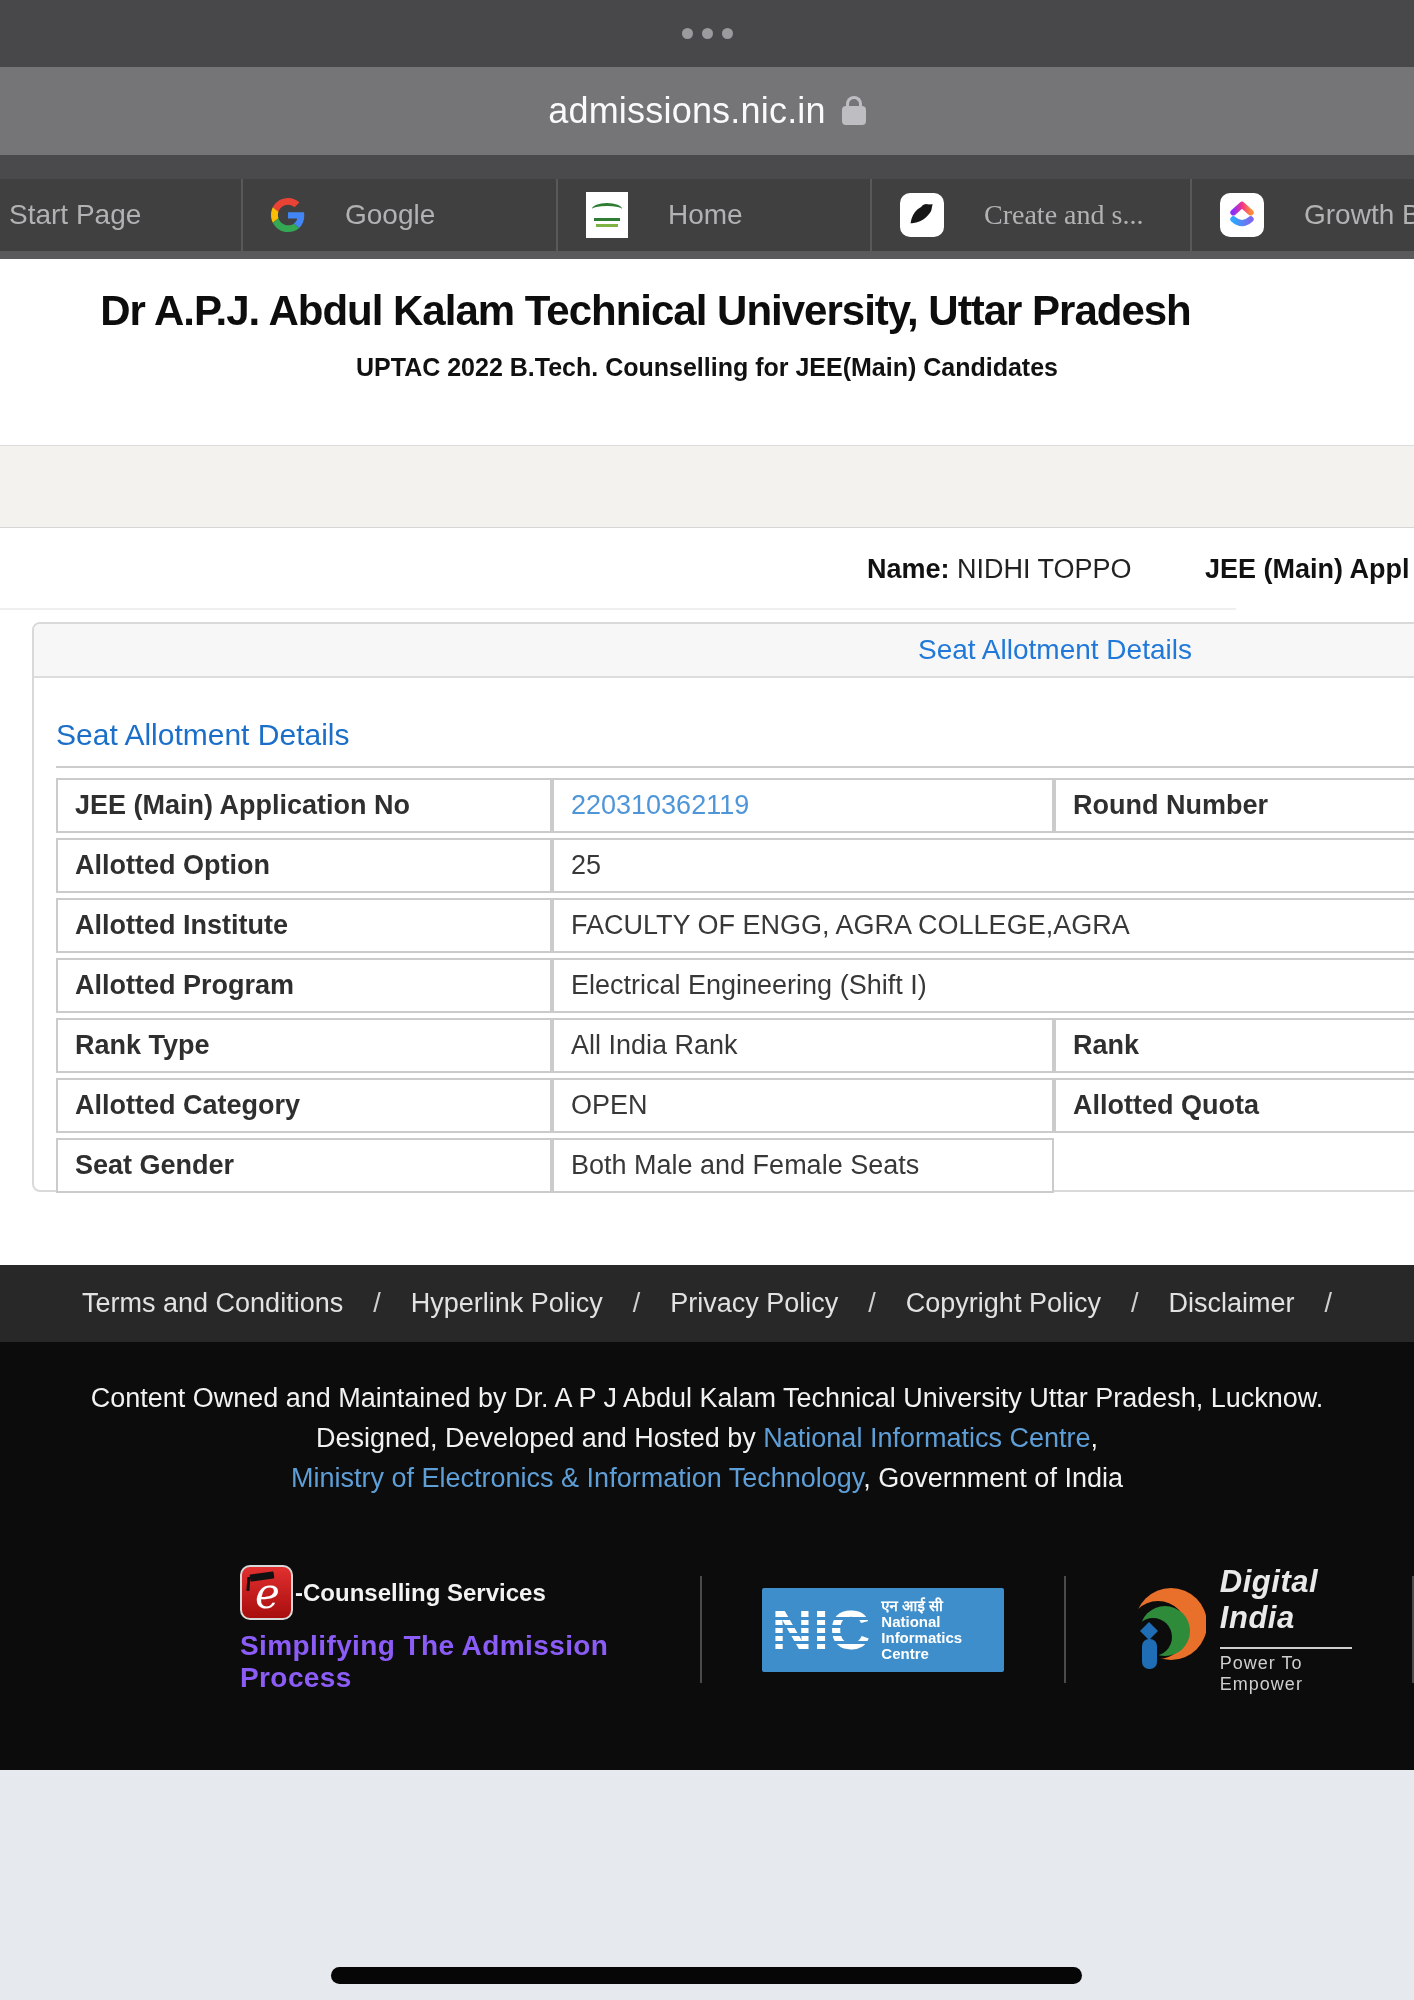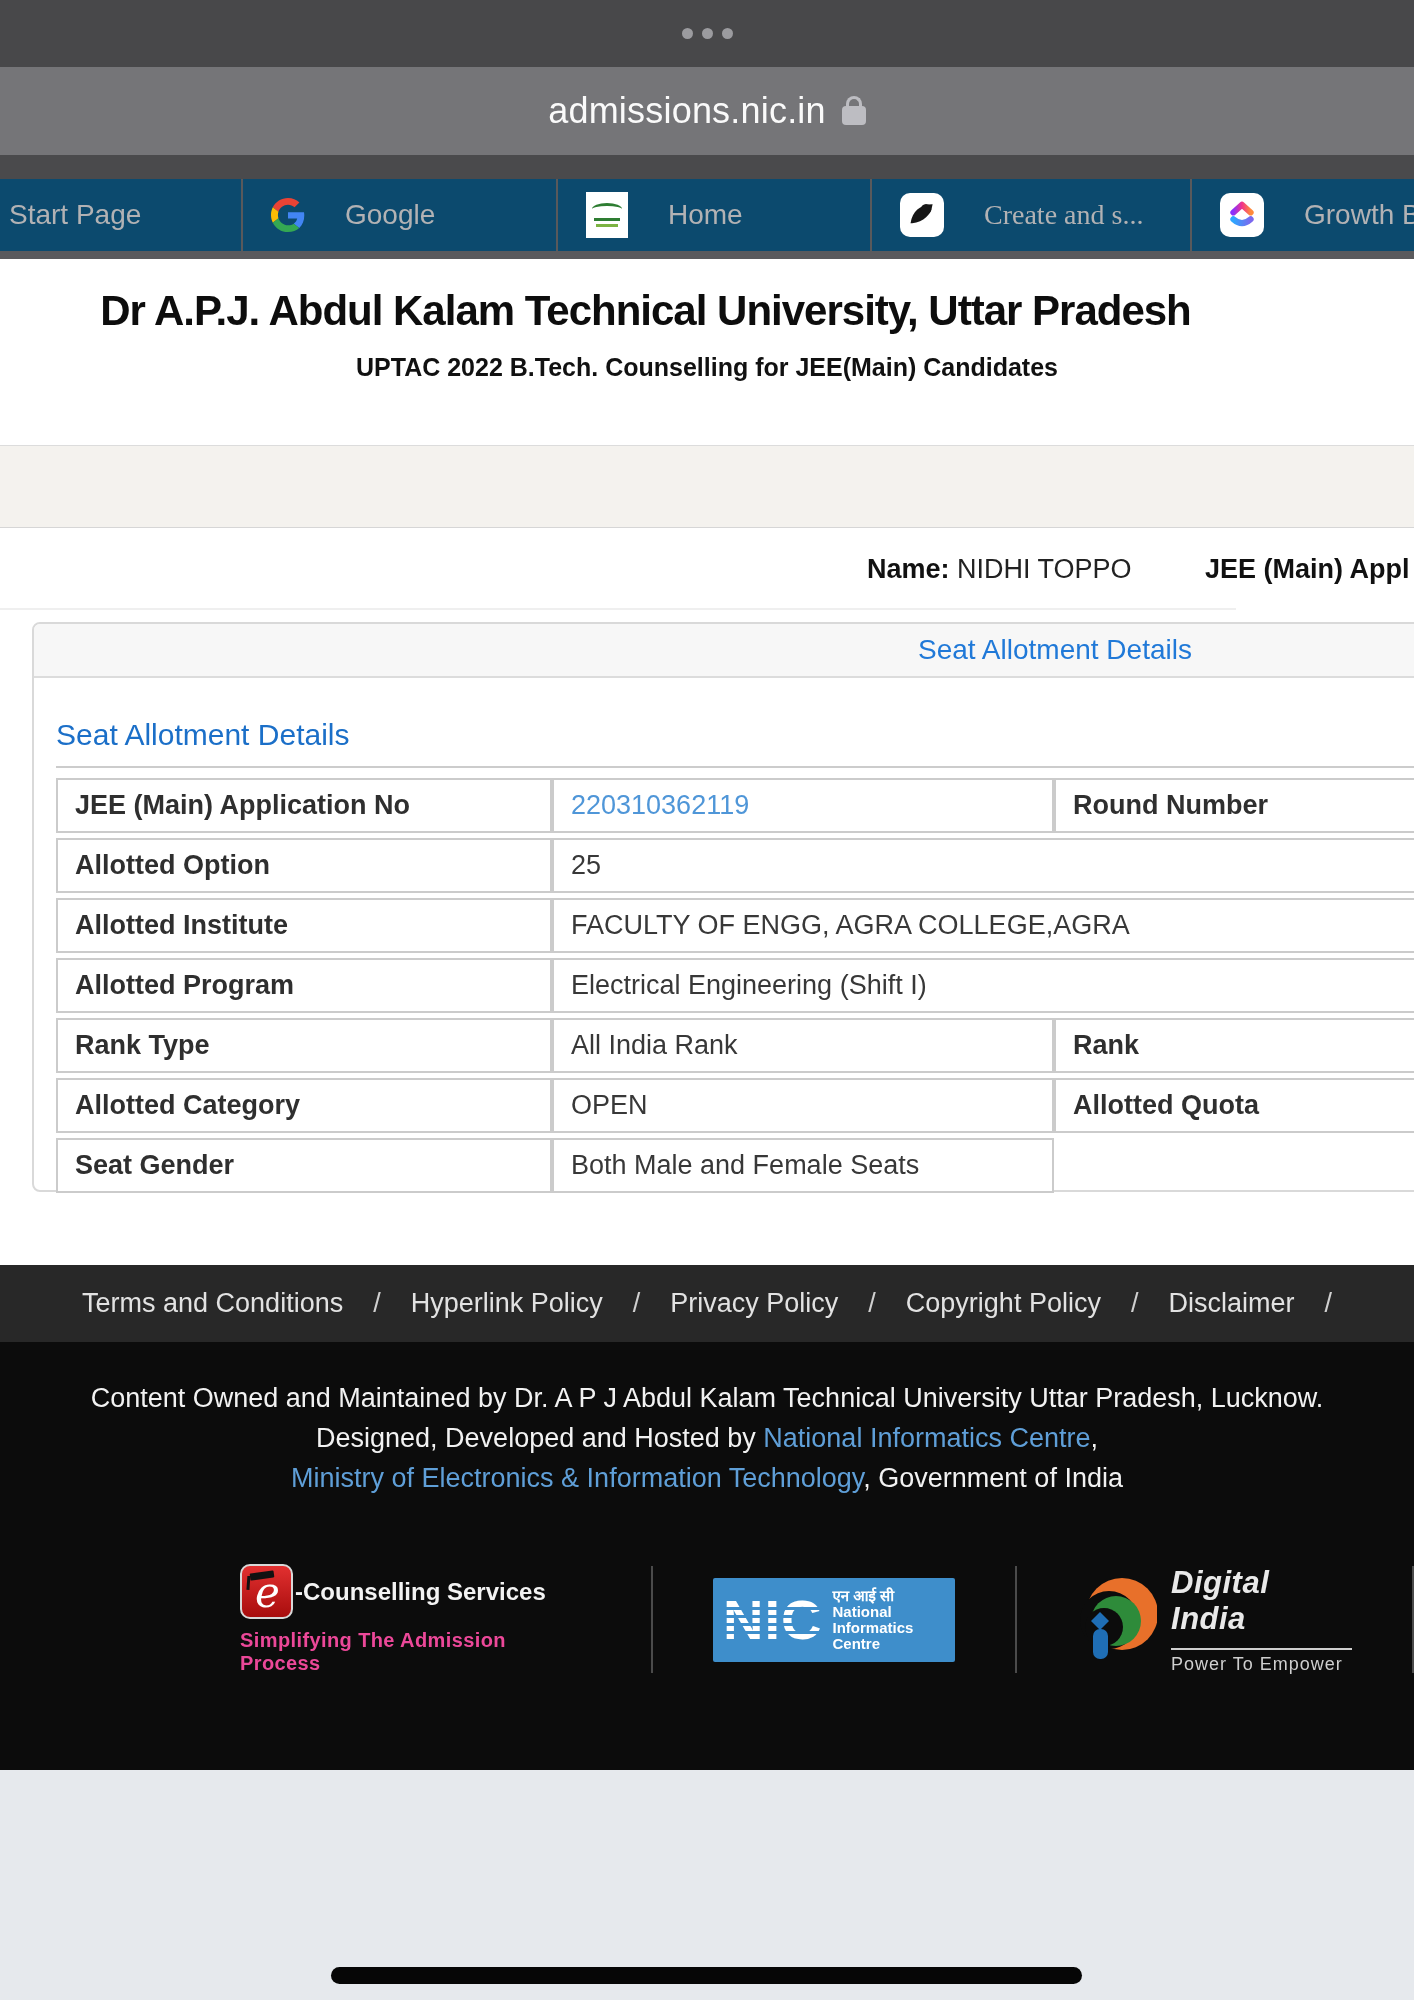--- a/index.html
+++ b/index.html
@@ -9,21 +9,21 @@
 
   
   .window-bar { height:67px; background:#48484a; display:flex; align-items:center; justify-content:center; gap:9px; }
   .window-bar .dot { width:11px; height:11px; border-radius:50%; background:#9b9b9f; }
   .url-bar { height:88px; background:#757578; display:flex; align-items:center; justify-content:center; }
   .url-text { font-size:36px; color:#fafafa; letter-spacing:0.2px; }
   .lock { position:relative; display:inline-block; width:24px; height:19px; background:#bdbdc2; border-radius:4px; margin-left:16px; margin-top:8px; }
   .lock::before { content:''; position:absolute; left:4px; top:-10px; width:10px; height:12px;
     border:3.5px solid #bdbdc2; border-bottom:none; border-radius:8px 8px 0 0; }
   .chrome-strip { height:24px; background:#4a4a4c; }
-  .tab-bar { height:72px; background:#0c4a6e; display:flex; }
+  .tab-bar { height:72px; background:#404040; display:flex; }
   .tab { display:flex; align-items:center; gap:40px; padding-left:28px; color:#b2b2b4; font-size:28px; white-space:nowrap; overflow:hidden; }
   .tab + .tab { border-left:2px solid #59595b; }
   .tab-start { width:241px; padding-left:9px; }
   .tab-google { width:315px; }
   .tab-home { width:314px; }
   .tab-create { width:320px;font-family:Liberation Serif, serif; }
   .tab-growth { flex:1; }
   .tab-icon { flex:none; display:flex; align-items:center; justify-content:center; }
   .fav-home { width:42px; height:46px; background:#fff; display:flex; flex-direction:column; align-items:center; justify-content:center; gap:3px; }
   .fav-home .swoosh { width:30px; height:12px; border-top:3px solid #2e7d32; border-radius:50%; }
@@ -74,21 +74,21 @@
 
   .elogo { display:flex; flex-direction:column; }
   .elogo-top { display:flex; align-items:center; }
   .esq { position:relative; width:53px; height:55px; border-radius:10px;
     background:linear-gradient(#e23030,#a80d0d); border:2px solid #d8d8d8; flex:none; }
   .esq .e { position:absolute; left:13px; top:2px; font-family:"DejaVu Serif",serif; font-style:italic;
     font-size:42px; color:#fff; }
   .esq .cap { position:absolute; left:8px; top:6px; width:24px; height:7px; background:#111; transform:rotate(-8deg); border-radius:1px; }
   .esq .cap::after { content:''; position:absolute; left:-4px; top:2px; width:3px; height:14px; background:#111; transform:rotate(12deg); }
   .elogo-name { font-size:24px; font-weight:700; color:#f3f3f3; margin-left:2px; }
-  .elogo-tag { margin-top:10px; font-size:20px; font-weight:700; color:#ec4899; letter-spacing:0.4px; }
+  .elogo-tag { margin-top:10px; font-size:28px; font-weight:700; color:#8b5cf6; letter-spacing:0.4px; }
 
   .niclogo { width:242px; height:84px; background:#3e8ecb; border-radius:2px; display:flex; align-items:center; padding:8px 10px; gap:10px; flex:none; }
   .nic-abbr { position:relative; font-size:56px; font-weight:700; color:#fff; letter-spacing:1px; line-height:60px; }
   .nic-abbr::after { content:''; position:absolute; left:-2px; right:-2px; top:12px; bottom:12px;
     background:repeating-linear-gradient(to bottom, rgba(62,142,203,0) 0 5px, #3e8ecb 5px 8px); }
   .nic-right { display:flex; flex-direction:column; }
   .nic-hindi { font-size:15px; font-weight:700; color:#fff; line-height:17px; }
   .nic-line { font-size:15px; font-weight:700; color:#fff; line-height:16px; }
 
   .dilogo { display:flex; align-items:center; gap:14px; }

